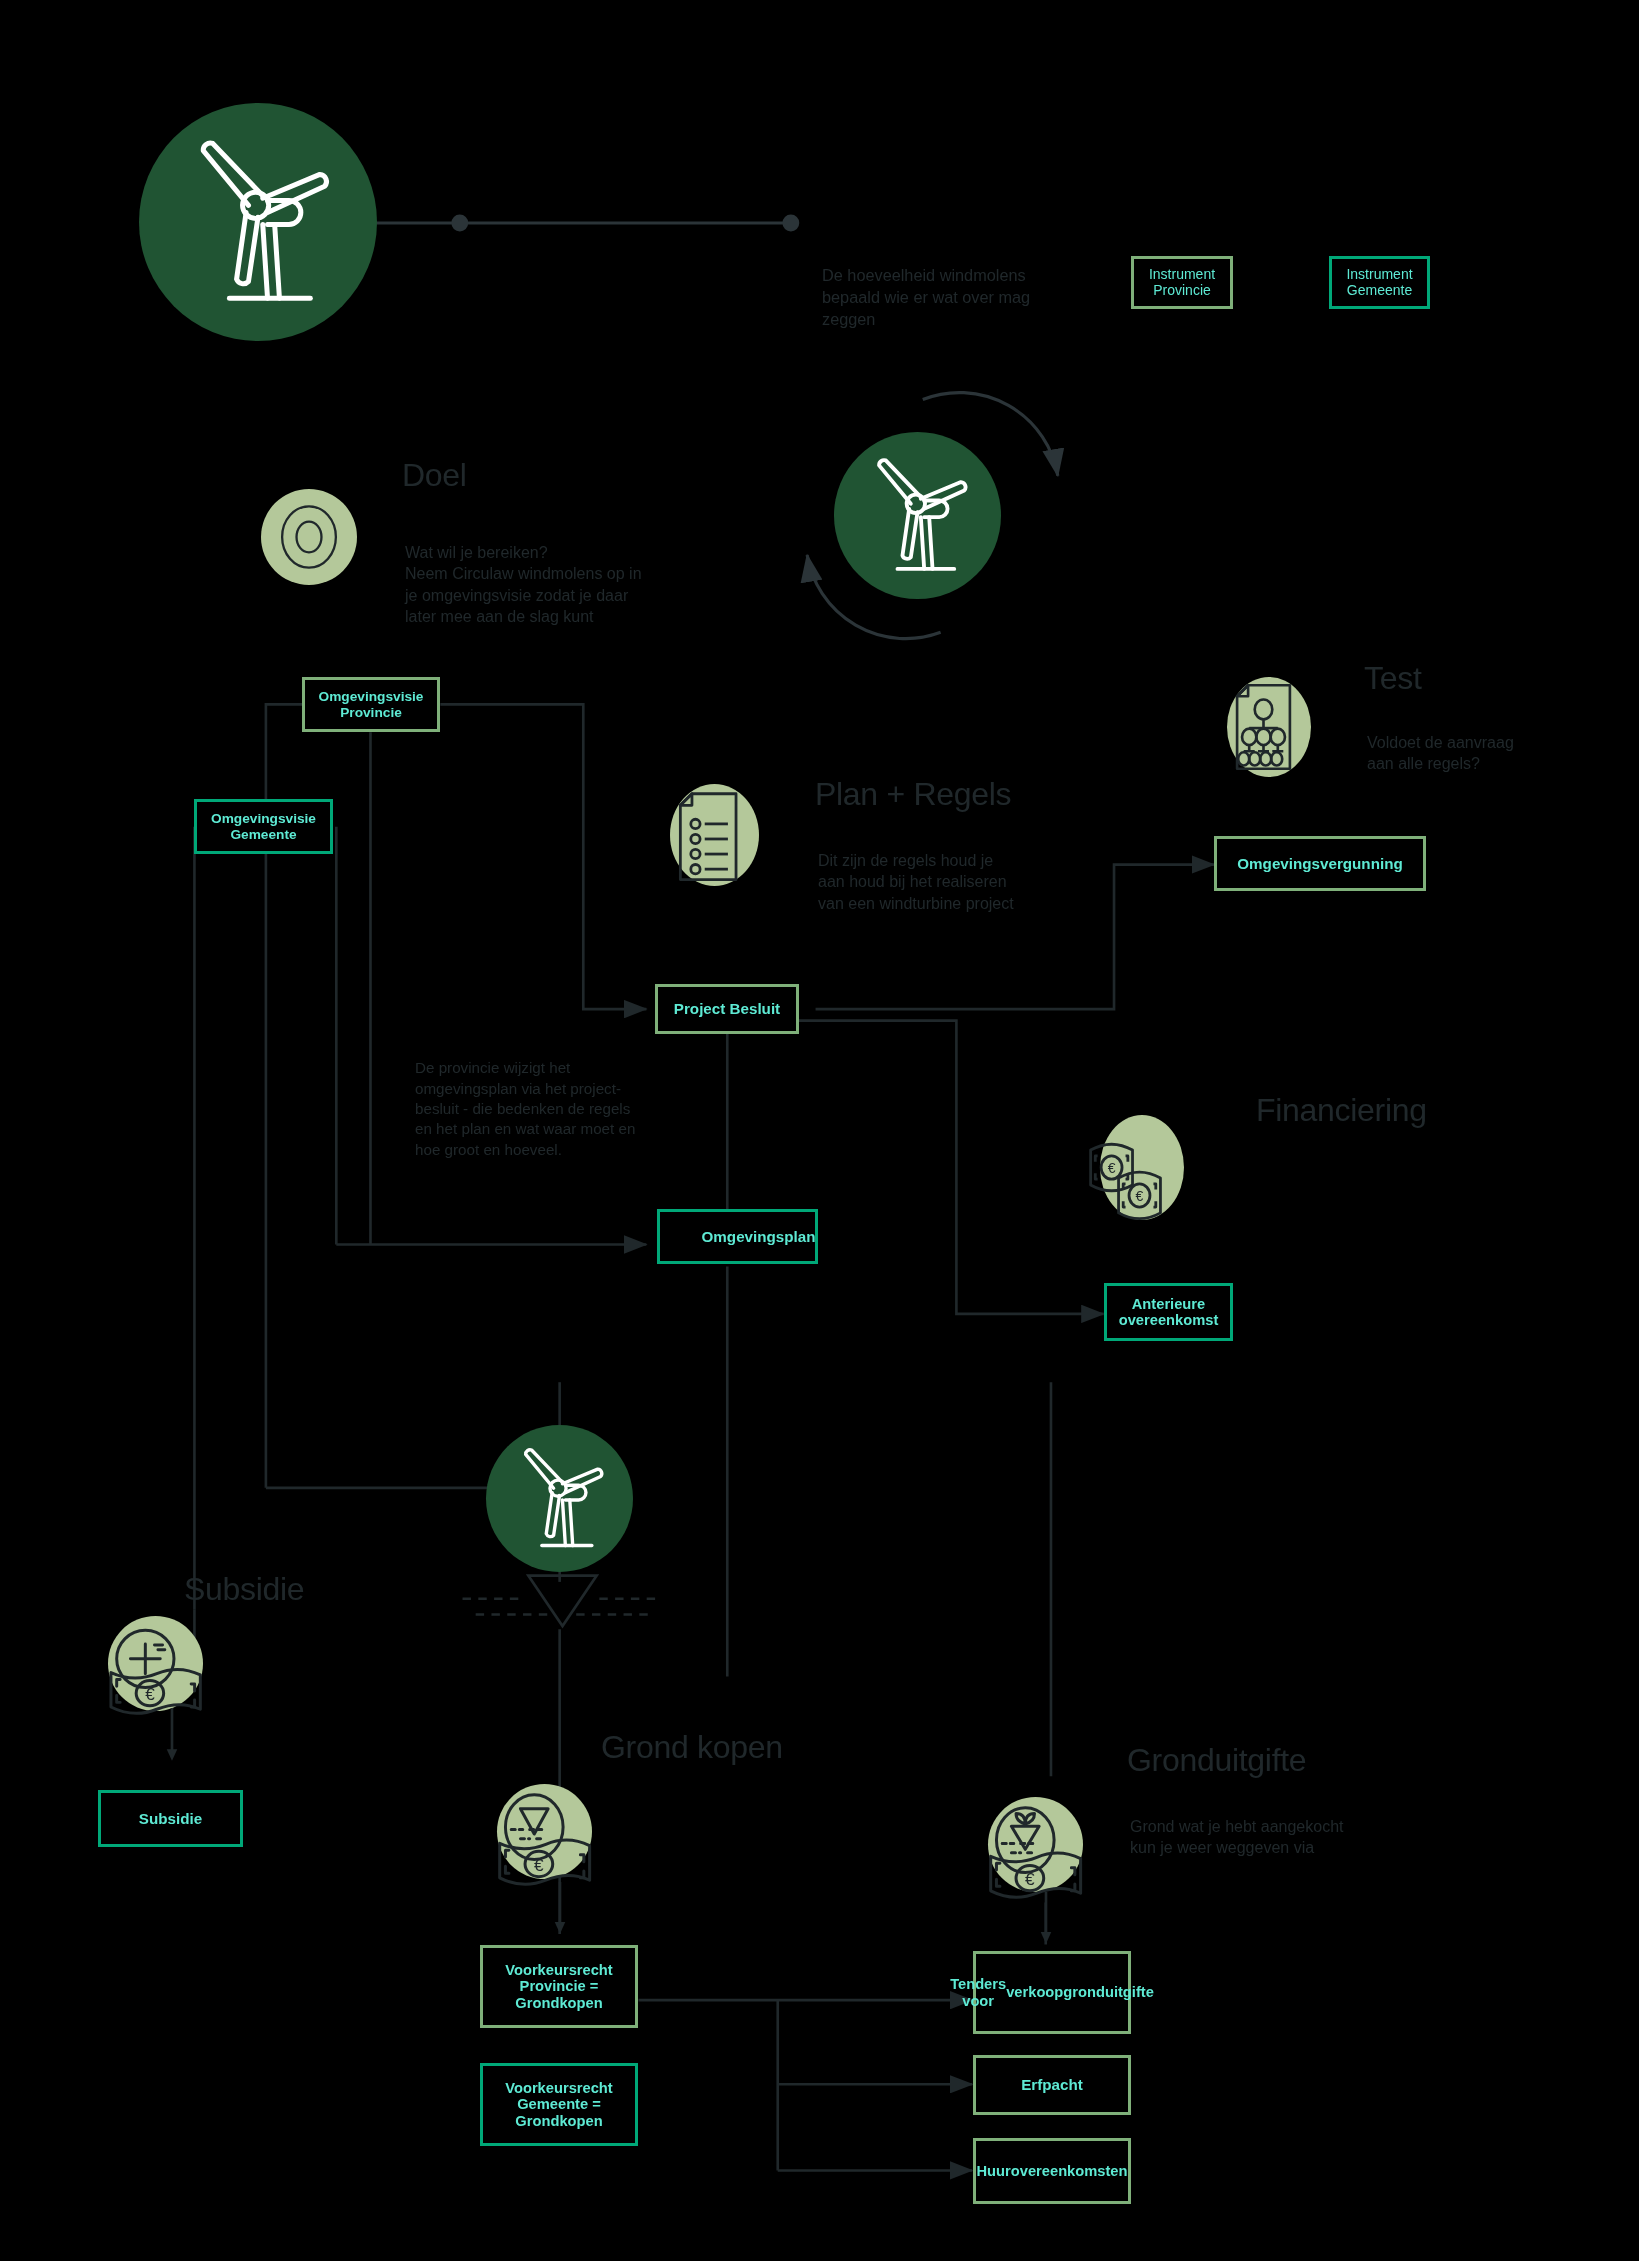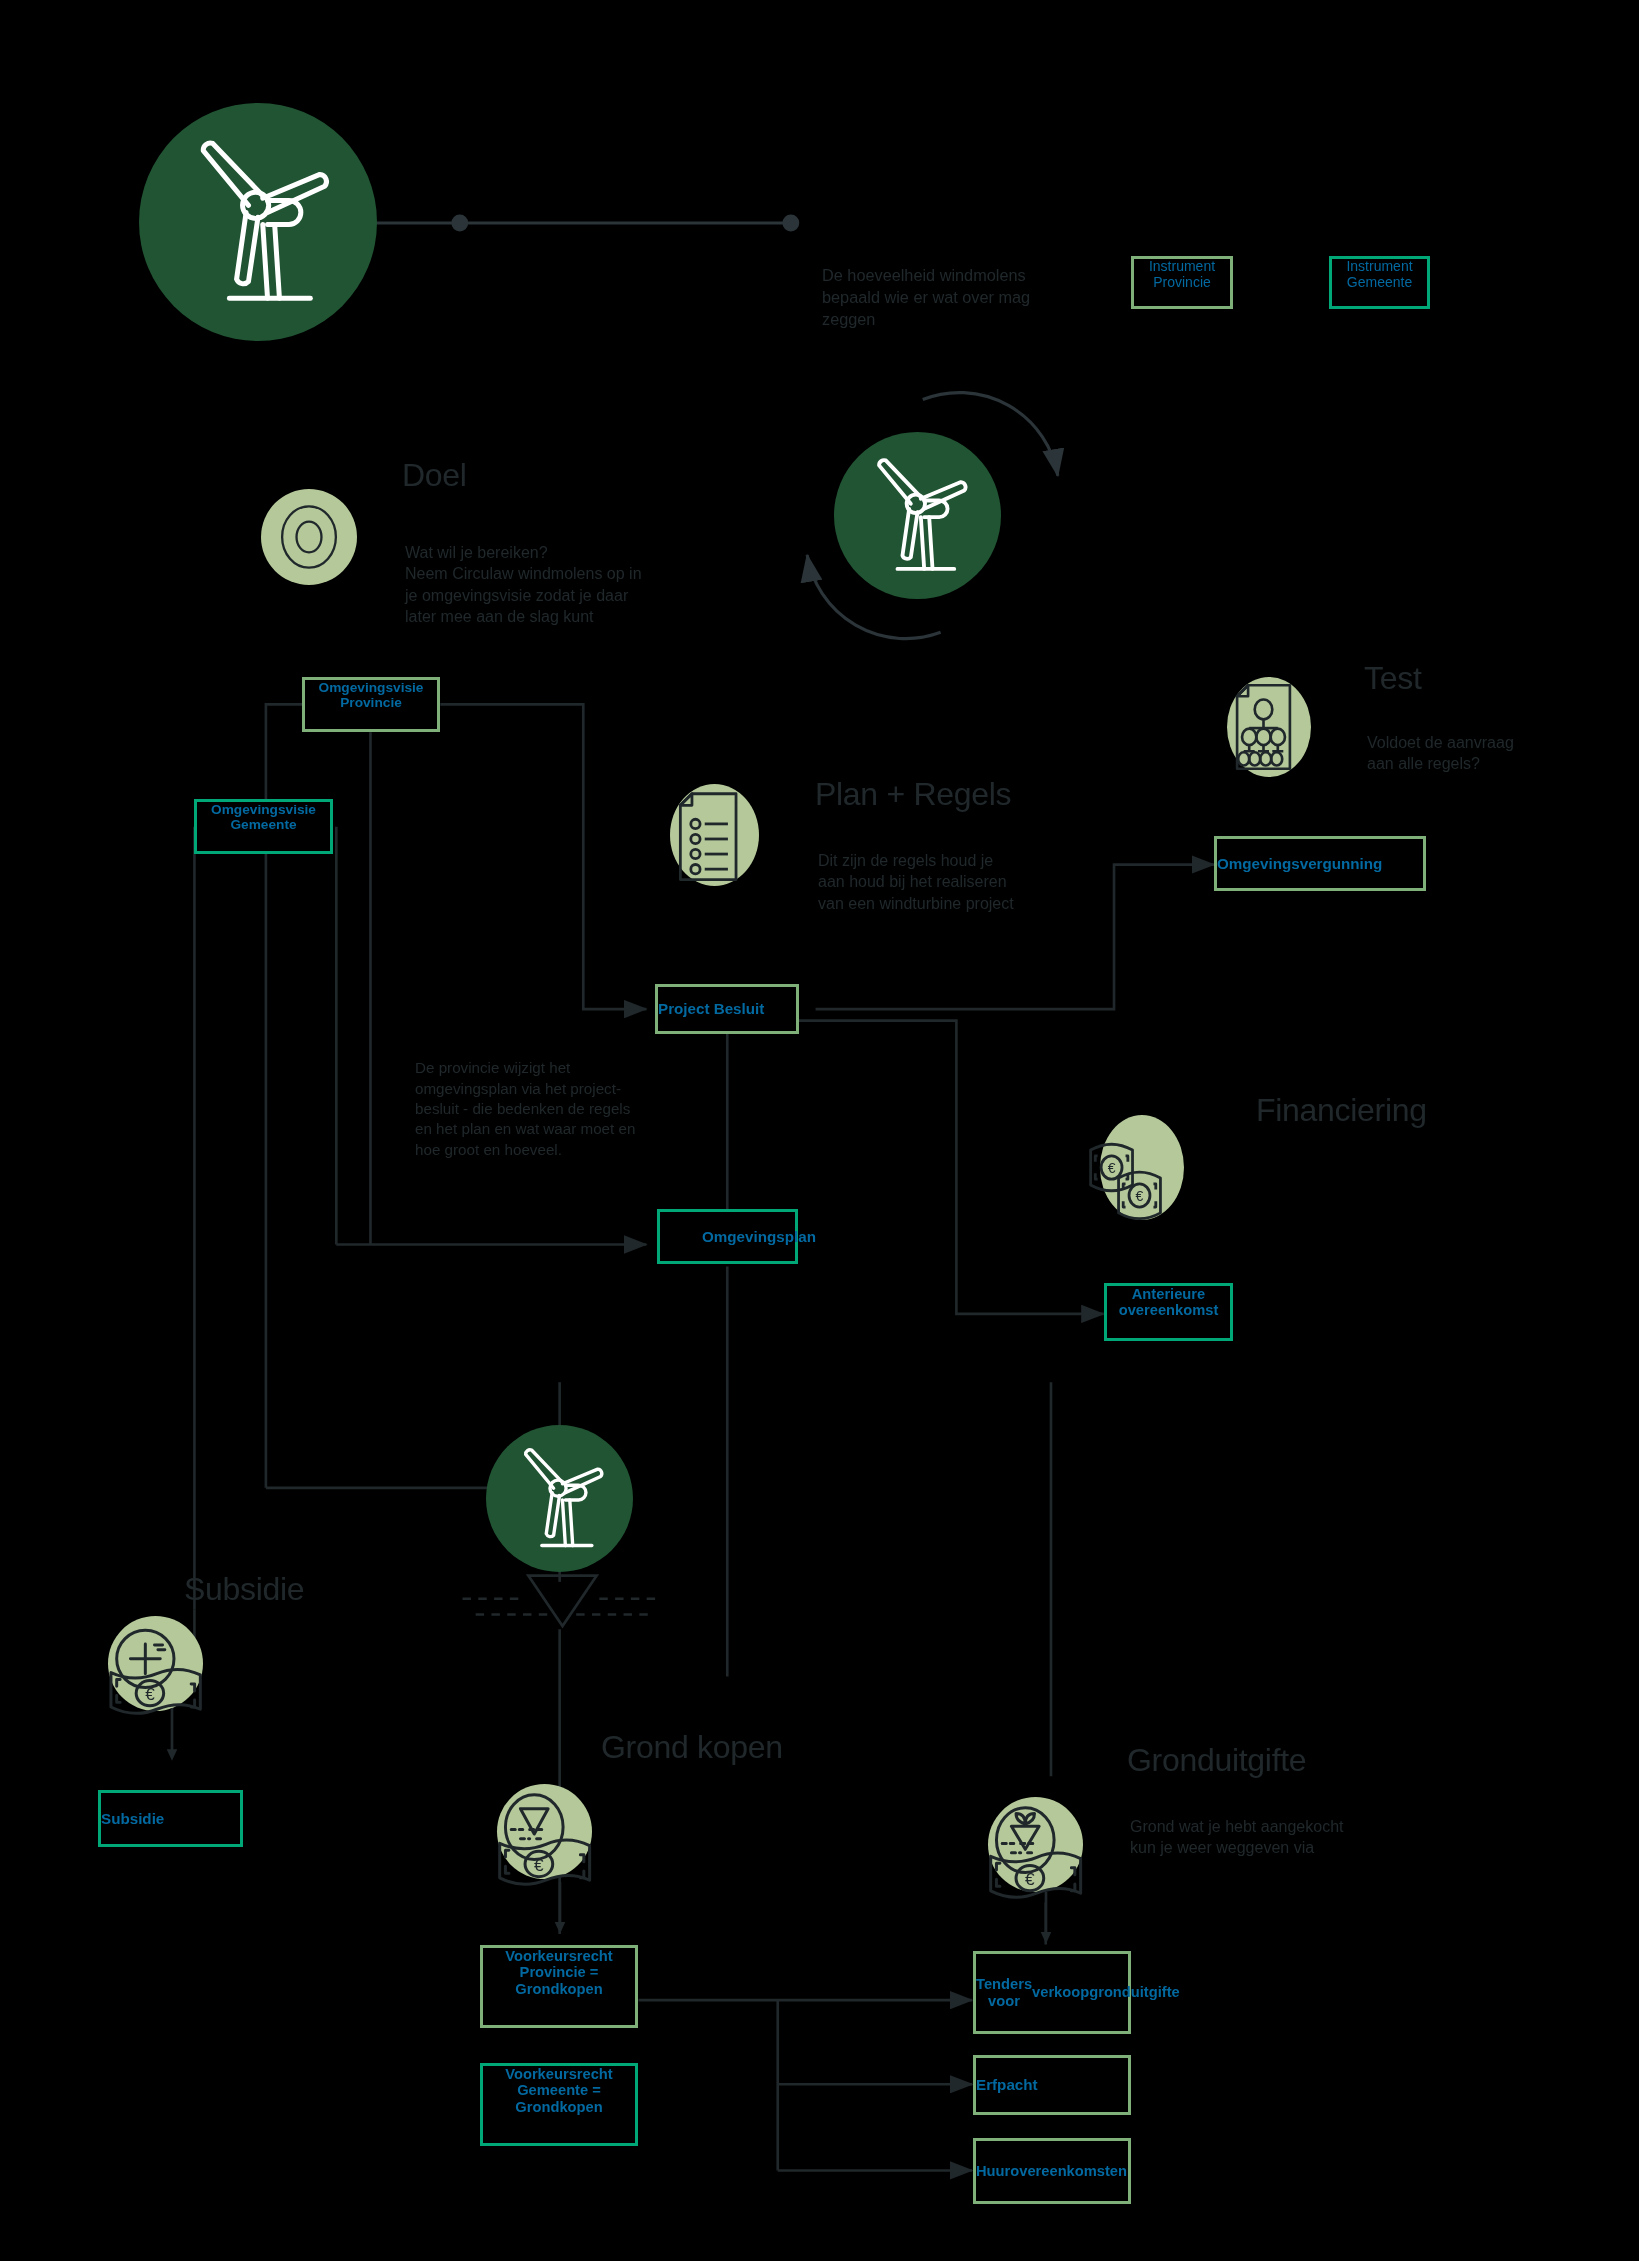--- a/index.html
+++ b/index.html
@@ -2,21 +2,21 @@
 <html style="font-size:8.4px"><head>
 <meta charset="utf-8">
 <style>
   html,body{margin:0;padding:0;background:#000;}
   body{width:1639px;height:2261px;position:relative;overflow:hidden;
        font-family:"Liberation Sans", sans-serif;}
   #stage{position:absolute;inset:0;width:1639px;height:2261px;}
   svg#wires{position:absolute;left:0;top:0;width:1639px;height:2261px;pointer-events:none;}
 
   .node{position:absolute;box-sizing:border-box;display:flex;align-items:center;
-        justify-content:flex-start;text-align:center;color:#0369a1;background:#000;
+        justify-content:center;text-align:center;color:#5eead4;background:#000;
         line-height:1.12;}
   .prov{border:3.2px solid #7fb07a;}
   .gem{border:3.2px solid #00a878;}
 
   .heading{position:absolute;color:#20282b;font-weight:400;letter-spacing:-0.3px;}
   .para{position:absolute;color:#20282b;line-height:1.34;}
   .bold{font-weight:700;}
 
   .circ{position:absolute;border-radius:50%;}
   .darkgreen{background:#205433;}
@@ -217,21 +217,21 @@
   </div>
 
   <p class="para" style="left:415px;top:1043px;width:273px;font-size:15.2px;">
     <span>De provincie wijzigt het</span><br>
     <span>omgevingsplan via het project-</span><br>
     <span>besluit - die bedenken de regels</span><br>
     <span>en het plan en wat waar moet en</span><br>
     <span>hoe groot en hoeveel.</span>
   </p>
 
-  <div class="node gem" style="left:657px;top:1209px;width:141px;height:55px;font-size:15.2px;font-weight:700;padding-left:42px;">
+  <div class="node gem" style="left:657px;top:1209px;width:161px;height:55px;font-size:15.2px;font-weight:700;padding-left:42px;">
     <span>Omgevingsplan</span>
   </div>
 
   <div class="circ sage" style="left:1100px;top:1115px;width:84px;height:105px;">
     <svg width="121" height="126" viewBox="0 0 104 104" style="position:absolute;left:-21px;top:-7.4px;">
       <g stroke="#20282b" stroke-width="2.4" fill="none" stroke-linejoin="round">
         <path d="M10 34 v30 q18 10 36 0 v-30 q-18 -10 -36 0 z"></path>
         <ellipse cx="28" cy="49" rx="9" ry="10"></ellipse>
         <text x="28" y="54" font-size="12" fill="#20282b" stroke="none" text-anchor="middle" font-family="'Liberation Sans',sans-serif">€</text>
         <path d="M16 39 h-2 v5 M40 39 h2 v5 M16 59 h-2 v-5 M40 59 h2 v-5"></path>

